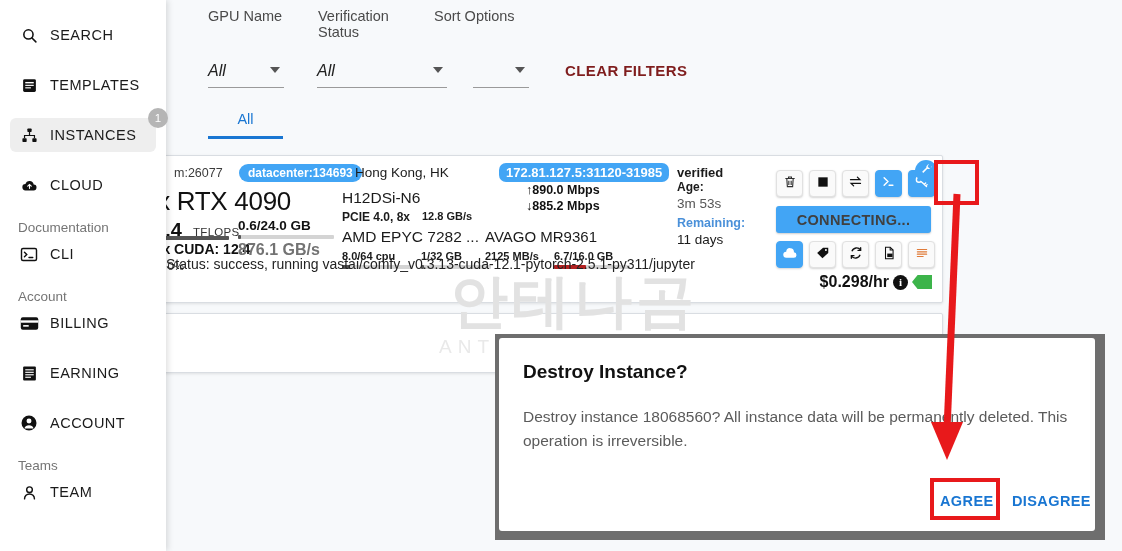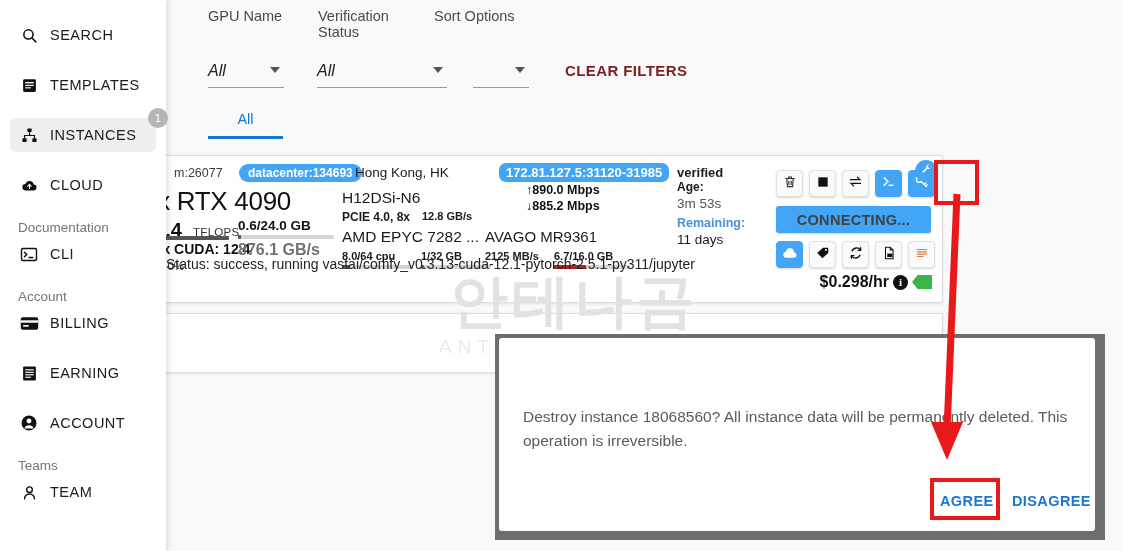--- a/index.html
+++ b/index.html
@@ -512,20 +512,21 @@
   </div>
 </div>
 
 <div id="wm">
   <div id="wmk">안테나곰</div>
   <div id="wmlat">ANTENNAGOM.COM</div>
 </div>
 
 <div id="dlgframe"></div>
 <div id="dialog">
+  <div class="dlg-title">Destroy Instance?</div>
   <div class="dlg-body">Destroy instance 18068560? All instance data will be permanently deleted. This operation is irreversible.</div>
   <div class="dlg-btn" id="btn-agree">AGREE</div>
   <div class="dlg-btn" id="btn-disagree">DISAGREE</div>
 </div>
 
 <div class="hl" id="hl-trash"></div>
 <div class="hl" id="hl-agree"></div>
 <svg id="arrow" width="110" height="280">
   <line x1="57" y1="4" x2="47" y2="240" stroke="#e8191b" stroke-width="7"></line>
   <polygon points="47,270 31,232 63,232" fill="#e8191b"></polygon>

